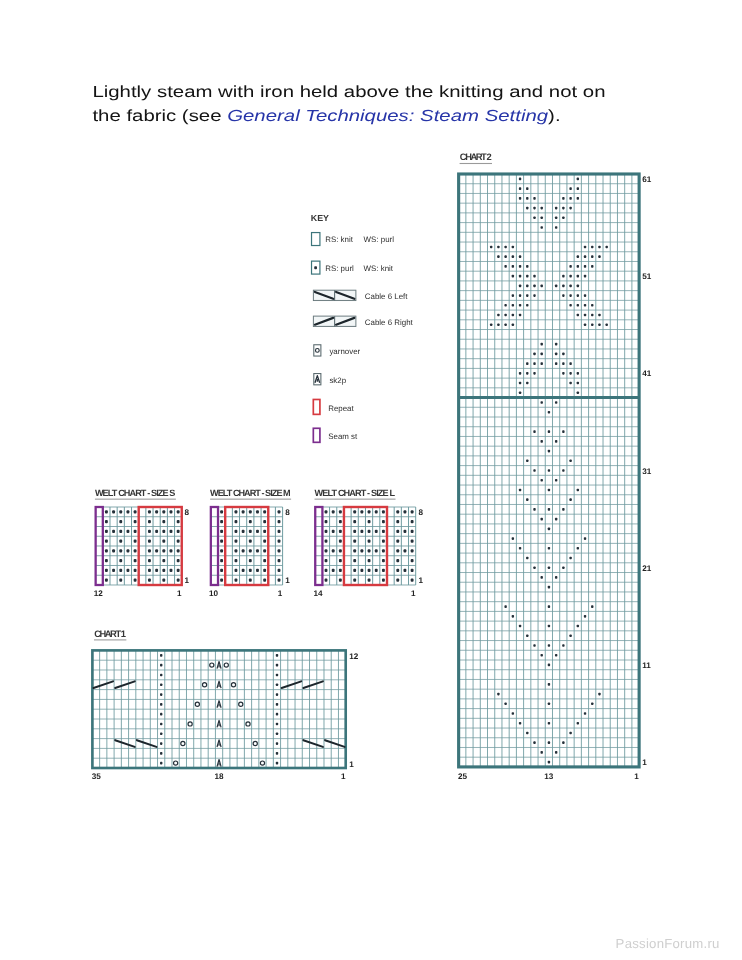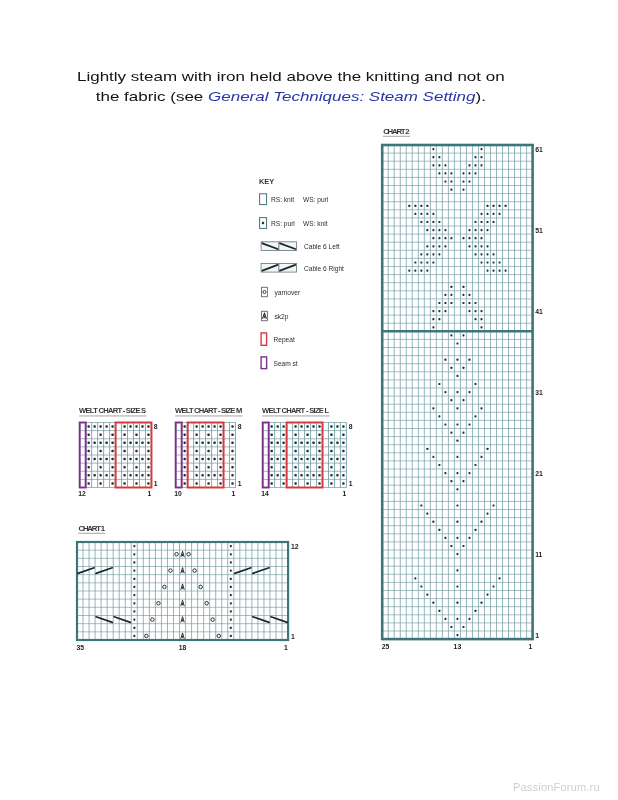--- a/index.html
+++ b/index.html
@@ -1,14 +1,14 @@
 <!DOCTYPE html>
 <html><head><meta charset="utf-8"><style>
 html,body{margin:0;padding:0;background:#ffffff;}
-.page{position:relative;width:618px;height:800px;background:#ffffff;overflow:hidden;font-family:"Liberation Sans", sans-serif;text-align:center;}
+.page{position:relative;width:618px;height:800px;background:#ffffff;overflow:hidden;font-family:"Liberation Sans", sans-serif;}
 .para{position:absolute;left:77px;top:66.5px;font-size:13.4px;line-height:20.2px;color:#141414;white-space:nowrap;transform:scaleX(1.268);transform-origin:0 0;}
 .para .lnk{font-style:italic;color:#2735a8;}
 .wm{position:absolute;left:513px;top:781px;font-size:11px;color:#cfcfcf;letter-spacing:0.2px;}
 </style></head><body>
 <div class="page">
 
 <div class="para">Lightly steam with iron held above the knitting and not on<br>the fabric (see <span class="lnk">General Techniques: Steam Setting</span>).</div>
 
 <svg style="position:absolute;left:254px;top:170px" width="120" height="205" viewBox="0 0 120 205">
 

